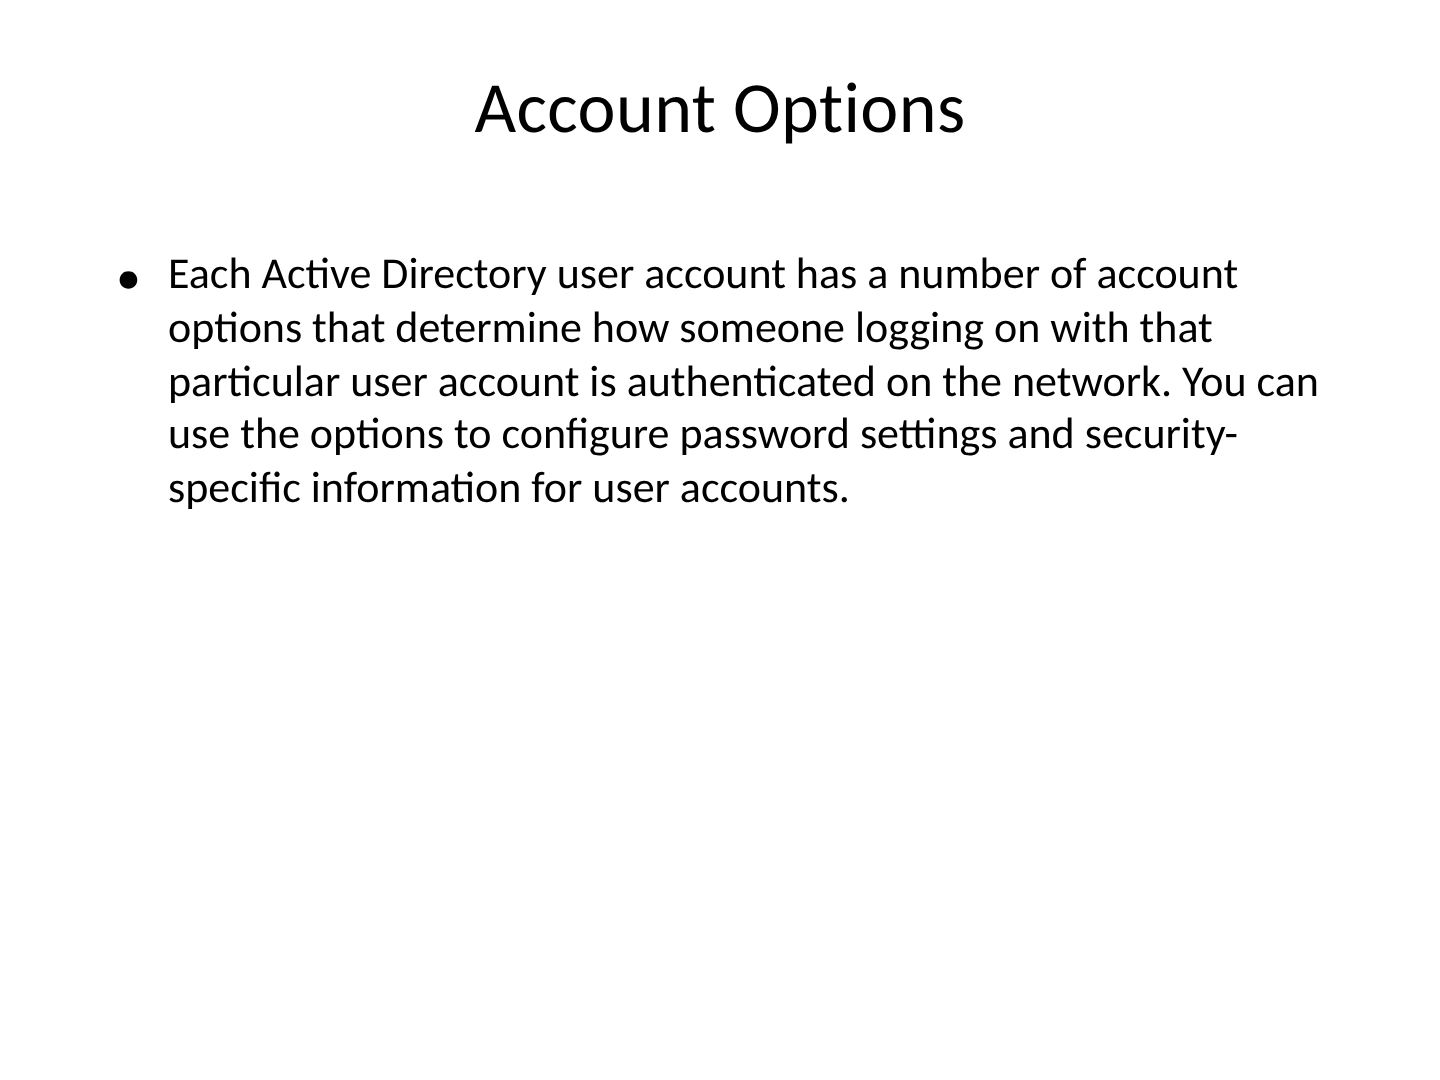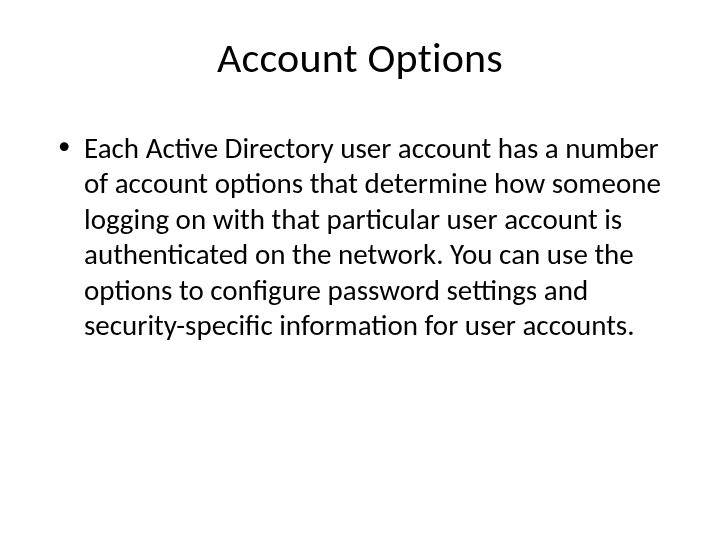--- a/index.html
+++ b/index.html
@@ -15,36 +15,36 @@
       color: #000000;
     }
     .slide {
       width: 720px;
       height: 540px;
       position: relative;
       padding: 28px 48px 0 48px;
     }
     .title {
       text-align: center;
-      font-size: 42px;
+      font-size: 36px;
       font-weight: 400;
       letter-spacing: 0.2px;
       margin-top: 4px;
       margin-bottom: 48px;
     }
     .body {
       padding-left: 8px;
     }
     .bullet-list {
       list-style: none;
     }
     .bullet-item {
       position: relative;
       padding-left: 28px;
-      font-size: 29px;
+      font-size: 22px;
       line-height: 1.22;
       font-weight: 400;
     }
     .bullet-item::before {
       content: "•";
       position: absolute;
       left: 2px;
       top: 0;
       font-size: 25px;
       line-height: 1.22;

